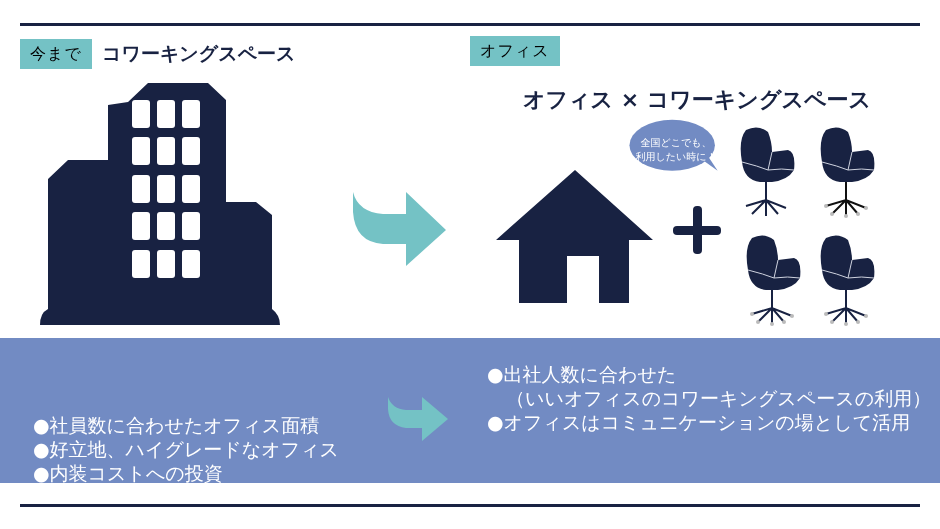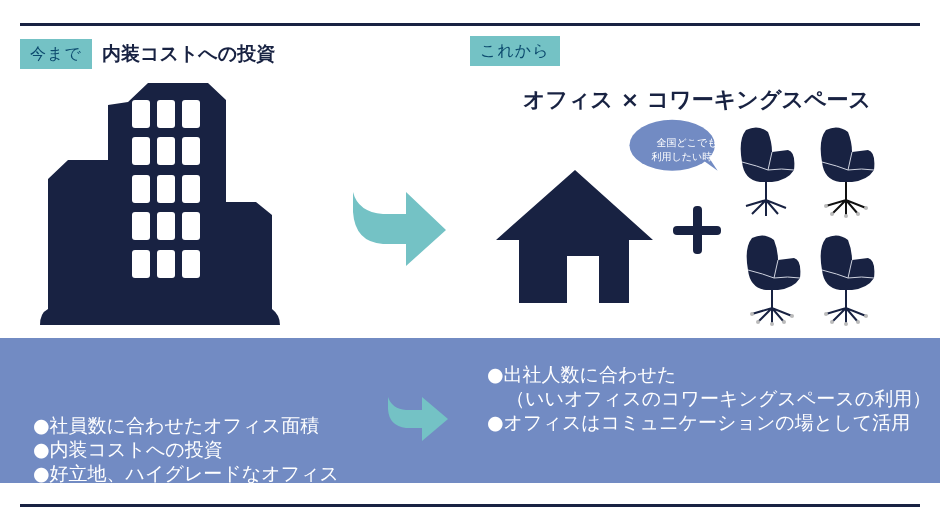--- a/index.html
+++ b/index.html
@@ -1,39 +1,39 @@
 <!DOCTYPE html>
 <html><head>
 <meta charset="utf-8">
 <style>
   html, body { margin:0; padding:0; }
   body { width:940px; height:529px; background:#ffffff; position:relative; overflow:hidden;
          font-family:"DejaVu Sans", sans-serif; color:#182242; }
   .rule { position:absolute; height:3px; background:#182242; }
-  .tag { position:absolute; background:#74c2c5; color:#0c4a6e; font-size:16px; line-height:30px;
+  .tag { position:absolute; background:#74c2c5; color:#000000; font-size:16px; line-height:30px;
          padding:0 10px; letter-spacing:1px; }
   .heading { position:absolute; font-weight:bold; color:#182242; }
   .panel { position:absolute; left:0; top:338px; width:940px; height:145px; background:#728bc3; }
   .list { position:absolute; color:#ffffff; font-size:19px; line-height:24px; margin:17px; padding:0; list-style:none; }
   .list li { white-space:nowrap; }
   .bubble { position:absolute; left:626px; top:118px; width:96px; height:60px; }
   .bubble-text { position:absolute; left:634px; top:136px; width:84px; color:#ffffff; font-size:10px;
-                 line-height:14px; text-align:center;margin-left:16px; }
+                 line-height:14px; text-align:center; }
   svg { position:absolute; }
 </style>
 </head>
 <body>
 
 <div class="rule" style="left:20px; top:23px; width:900px;"></div>
 <div class="rule" style="left:20px; top:504px; width:900px;"></div>
 
 <div class="tag" style="left:20px; top:39px;">今まで</div>
-<div class="heading" style="left:102px; top:41px; font-size:19px;">内装コストへの投資</div>
+<div class="heading" style="left:102px; top:41px; font-size:19px;">コワーキングスペース</div>
 
-<div class="tag" style="left:470px; top:36px;">これから</div>
+<div class="tag" style="left:470px; top:36px;">オフィス</div>
 <div class="heading" style="left:523px; top:85px; font-size:22px;">オフィス × コワーキングスペース</div>
 
 <svg style="left:40px; top:75px;" width="250" height="255" viewBox="0 0 250 255">
   <path fill="#182242" d="M88 8 L0 0 Z"></path>
   <path fill="#182242" d="M88 27 L108 8 L168 8 L186 25 L186 226 L186 127 L216 127 L232 140 L232 234 Q240 240 240 250 L0 250 Q0 238 8 234 L8 104 L28 85 L68 85 L68 30 Z"></path>
   <g fill="#ffffff">
     <rect x="92" y="25" width="18" height="28" rx="3"></rect>
       <rect x="117" y="25" width="18" height="28" rx="3"></rect>
       <rect x="142" y="25" width="18" height="28" rx="3"></rect>
     <rect x="92" y="62" width="18" height="28" rx="3"></rect>
@@ -112,22 +112,22 @@
       <circle cx="14" cy="88" r="2"></circle>
       <circle cx="40" cy="88" r="2"></circle>
       <circle cx="28" cy="90" r="2"></circle>
     </g>
 </svg>
 
 <div class="panel"></div>
 
 <ul class="list" style="left:16px; top:396px;">
   <li>●社員数に合わせたオフィス面積</li>
+  <li>●好立地、ハイグレードなオフィス</li>
   <li>●内装コストへの投資</li>
-  <li>●好立地、ハイグレードなオフィス</li>
 </ul>
 
 <svg style="left:388px; top:397px;" width="60" height="45" viewBox="0 0 60 45">
   <path fill="#74c2c5" d="M0 0 Q4 12 18 13 L34 13 L34 0 L60 22 L34 44 L34 31 L18 31 Q1 29 0 12 Z"></path>
 </svg>
 
 <ul class="list" style="left:470px; top:345px;">
   <li>●出社人数に合わせた</li>
   <li>　（いいオフィスのコワーキングスペースの利用）</li>
   <li>●オフィスはコミュニケーションの場として活用</li>

